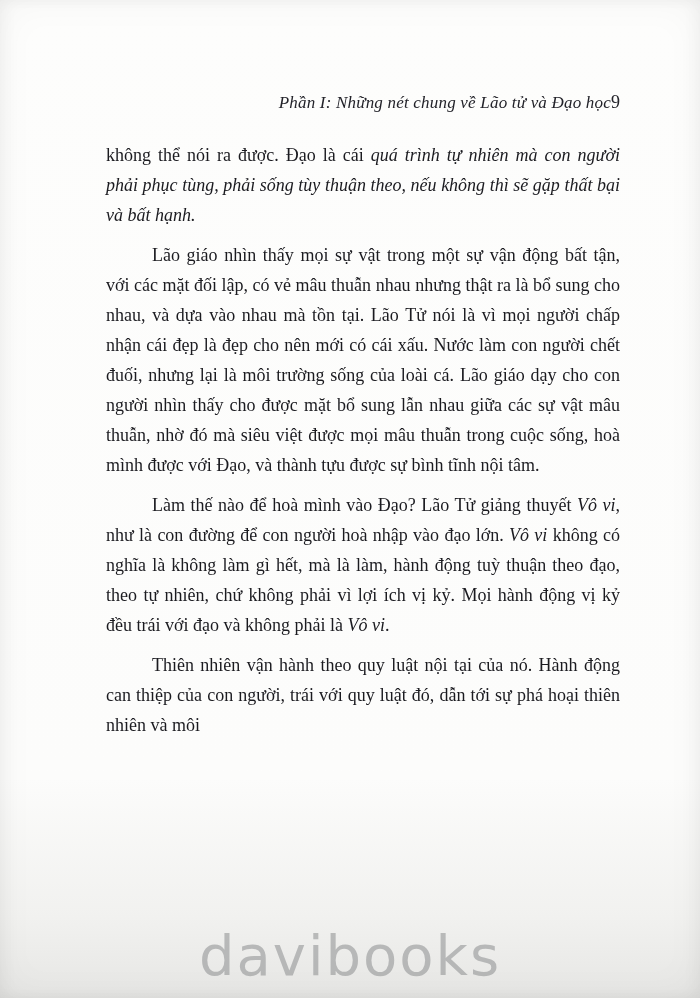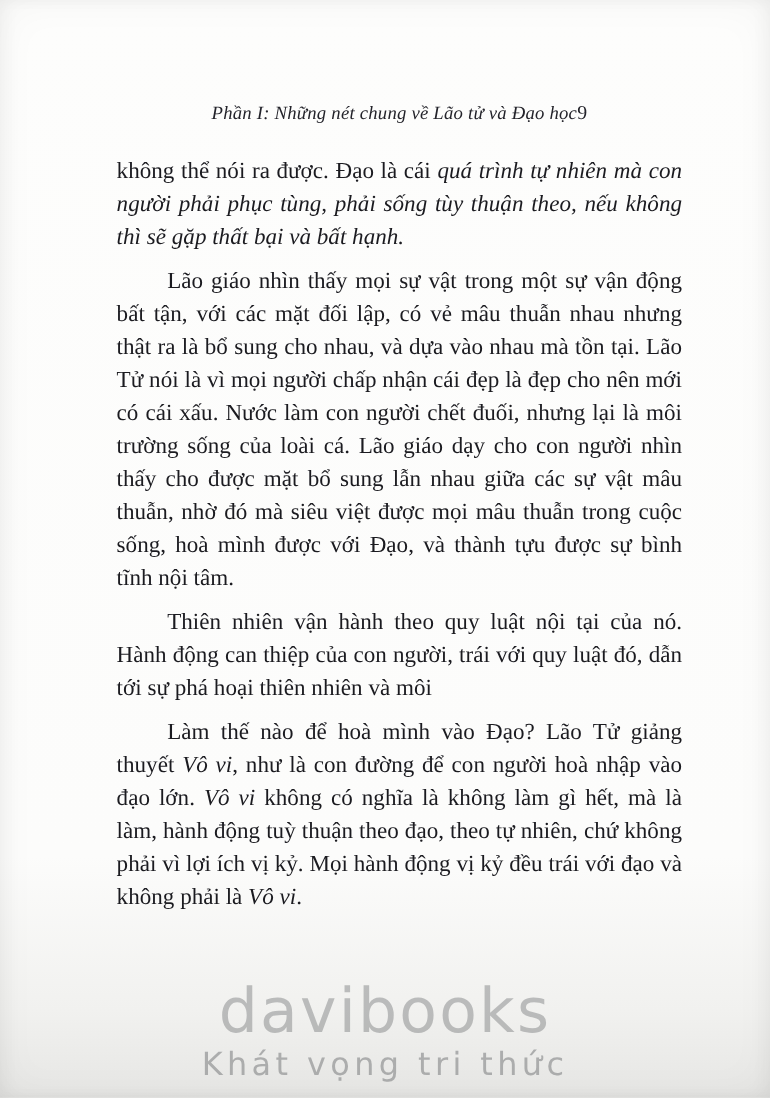--- a/index.html
+++ b/index.html
@@ -17,40 +17,40 @@
     overflow: hidden;
     font-family: "Liberation Serif", "DejaVu Serif", serif;
     color: #1c1c1e;
   }
   .header {
     position: absolute;
     top: 92px;
     left: 106px;
     right: 80px;
     display: flex;
-    justify-content: center;
+    justify-content: flex-end;
     align-items: baseline;
     font-size: 17px;
   }
   .running-title {
     font-style: italic;
     color: #23232a;
     letter-spacing: 0.2px;
   }
   .page-number {
     font-style: normal;
     font-size: 18px;
     color: #23232a;
   }
   .body-text {
     position: absolute;
     top: 140px;
     left: 106px;
     width: 514px;
-    font-size: 21px;
+    font-size: 18px;
     line-height: 30px;
     text-align: justify;
     color: #1b1b20;
   }
   .body-text p {
     margin: 0 0 10px 0;
     text-indent: 46px;
   }
   .body-text p.no-indent {
     text-indent: 0;
@@ -92,24 +92,23 @@
     <span class="running-title">Phần I: Những nét chung về Lão tử và Đạo học</span>
     <span class="page-number">9</span>
   </div>
 
   <div class="body-text">
 
     <p class="no-indent"><span>không thể nói ra được. Đạo là cái </span><em>quá trình tự nhiên mà con người phải phục tùng, phải sống tùy thuận theo, nếu không thì sẽ gặp thất bại và bất hạnh.</em></p>
 
     <p><span>Lão giáo nhìn thấy mọi sự vật trong một sự vận động bất tận, với các mặt đối lập, có vẻ mâu thuẫn nhau nhưng thật ra là bổ sung cho nhau, và dựa vào nhau mà tồn tại. Lão Tử nói là vì mọi người chấp nhận cái đẹp là đẹp cho nên mới có cái xấu. Nước làm con người chết đuối, nhưng lại là môi trường sống của loài cá. Lão giáo dạy cho con người nhìn thấy cho được mặt bổ sung lẫn nhau giữa các sự vật mâu thuẫn, nhờ đó mà siêu việt được mọi mâu thuẫn trong cuộc sống, hoà mình được với Đạo, và thành tựu được sự bình tĩnh nội tâm.</span></p>
 
+    <p><span>Làm thế nào để hoà mình vào Đạo? Lão Tử giảng thuyết </span><em>Vô vi</em><span>, như là con đường để con người hoà nhập vào đạo lớn. </span><em>Vô vi</em><span> không có nghĩa là không làm gì hết, mà là làm, hành động tuỳ thuận theo đạo, theo tự nhiên, chứ không phải vì lợi ích vị kỷ. Mọi hành động vị kỷ đều trái với đạo và không phải là </span><em>Vô vi</em><span>.</span></p>
+
     <p><span>Thiên nhiên vận hành theo quy luật nội tại của nó. Hành động can thiệp của con người, trái với quy luật đó, dẫn tới sự phá hoại thiên nhiên và môi</span></p>
-
-    <p><span>Làm thế nào để hoà mình vào Đạo? Lão Tử giảng thuyết </span><em>Vô vi</em><span>, như là con đường để con người hoà nhập vào đạo lớn. </span><em>Vô vi</em><span> không có nghĩa là không làm gì hết, mà là làm, hành động tuỳ thuận theo đạo, theo tự nhiên, chứ không phải vì lợi ích vị kỷ. Mọi hành động vị kỷ đều trái với đạo và không phải là </span><em>Vô vi</em><span>.</span></p>
 
   </div>
 
   <div class="watermark">
     <div class="wm-main">davibooks</div>
-    <div class="wm-sub">Khát vọng tri thức</div>
   </div>
 
 </div>
 
 </body></html>

